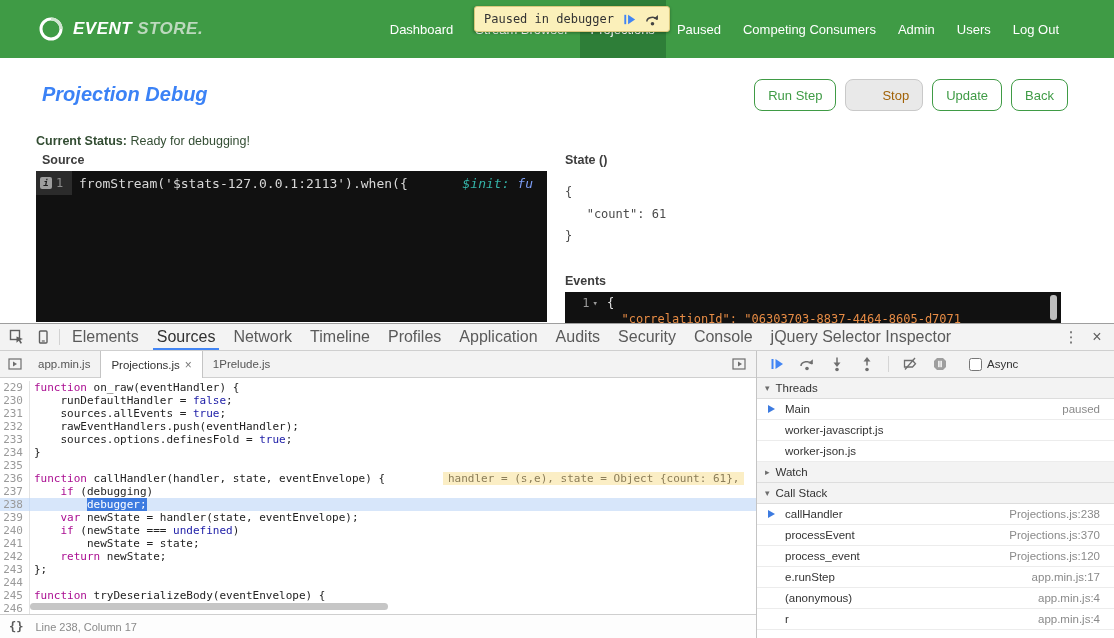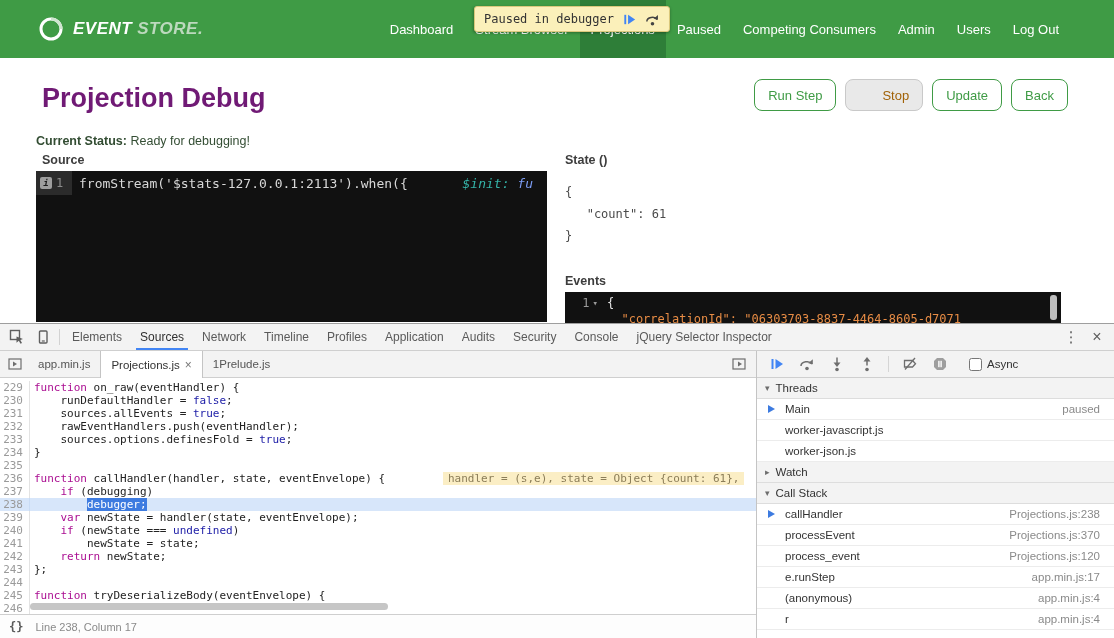--- a/index.html
+++ b/index.html
@@ -19,21 +19,21 @@
   .nav-item.active { background:#2e7e38; }
 
   
   .paused-banner { position:absolute; top:6px; left:50%; transform:translateX(-50%); z-index:20;
                    background:#fbf0ba; border:1px solid #dcc87c; border-radius:3px; height:26px;
                    display:flex; align-items:center; gap:8px; padding:0 9px; box-shadow:0 1px 3px rgba(0,0,0,.3);margin-left:15px; }
   .pb-text { font-family:"DejaVu Sans Mono","Liberation Mono",monospace; font-size:12px; color:#333; }
   .pb-icon { display:flex; align-items:center; cursor:pointer; }
 
   
-  .page-title { position:absolute; top:83px; left:42px; font-size:27px; font-weight:700; color:#701a75; }
+  .page-title { position:absolute; top:83px; left:42px; font-size:20px; font-weight:700; color:#3b82f6;font-style:italic; }
   .page-actions { position:absolute; top:79px; right:46px; display:flex; gap:9px; }
   .btn { height:32px; padding:0 13px; border:1px solid #3f9b45; border-radius:8px; background:#fff;
          color:#3f9b45; font-size:13px; font-family:inherit; cursor:pointer; }
   .btn.disabled { border-color:#c9c9c9; color:#a16207; background:#e9e9e9;padding-left:36px; }
   .status-line { position:absolute; top:134px; left:36px; font-size:12.5px; color:#334d33; }
   .status-label { font-weight:700; }
   .panel-label { position:absolute; font-size:12.5px; font-weight:700; color:#3d3d3d; }
   .source-label { top:153px; left:42px; }
   .state-label  { top:153px; left:565px; }
   .events-label { top:274px; left:565px; }
@@ -67,21 +67,21 @@
 
   
   .devtools { position:absolute; top:323px; left:0; width:1114px; height:315px; background:#fff;
               border-top:1px solid #9e9e9e; color:#333; }
   .dt-tabbar { height:27px; background:#f3f3f3; border-bottom:1px solid #cfcfcf; display:flex;
                align-items:center; padding:0 4px; }
   .dt-icon { width:26px; height:24px; display:flex; align-items:center; justify-content:center;
              color:#5f5f5f; cursor:pointer; flex:none; }
   .dt-sep { width:1px; height:16px; background:#d2d2d2; margin:0 3px; }
   .dt-tabs { display:flex; align-items:stretch; height:100%; }
-  .dt-tab { padding:0 9px; display:flex; align-items:center; font-size:12px; color:#5a5a5a;
+  .dt-tab { padding:0 9px; display:flex; align-items:center; font-size:16px; color:#5a5a5a;
             position:relative; cursor:pointer; white-space:nowrap; }
   .dt-tab.active { color:#303030; }
   .dt-tab.active::after { content:""; position:absolute; left:5px; right:5px; bottom:0; height:2px; background:#4285f4; }
   .dt-right-icons { margin-left:auto; display:flex; align-items:center; }
   .dt-menu { font-size:15px; }
   .dt-close { font-size:16px; }
 
   .dt-body { position:absolute; top:27px; left:0; right:0; bottom:0; display:flex; }
   .dt-left { width:757px; flex:none; display:flex; flex-direction:column; border-right:1px solid #c4c4c4; position:relative; }
   .file-tabbar { height:27px; background:#f3f3f3; border-bottom:1px solid #cfcfcf; display:flex; align-items:stretch; padding-left:2px; flex:none; }

